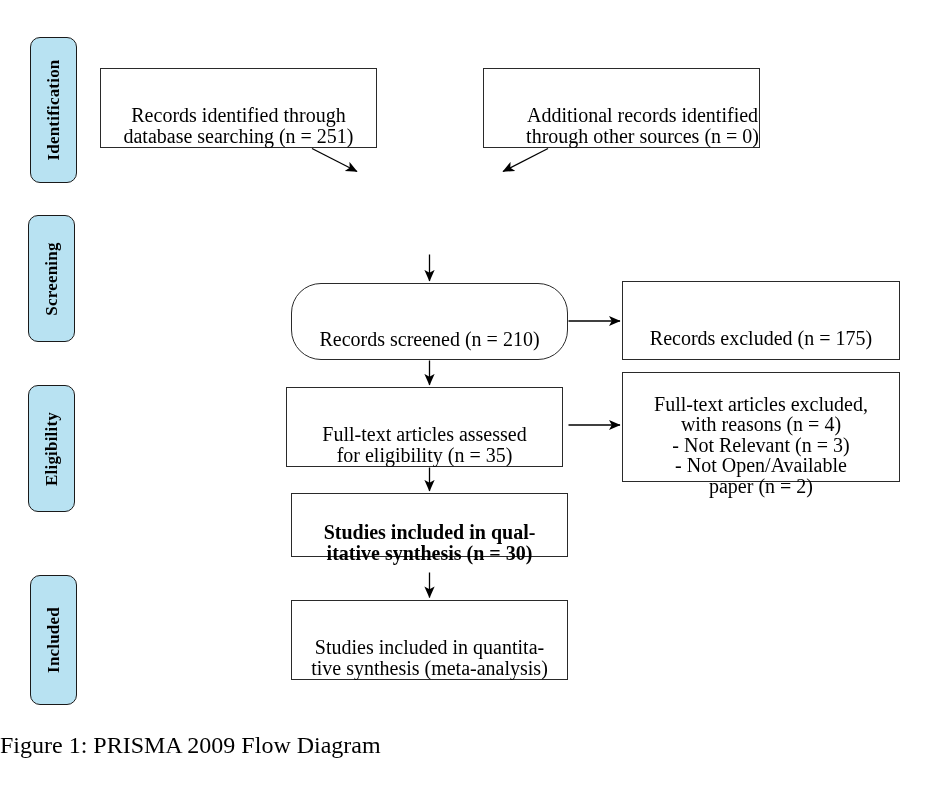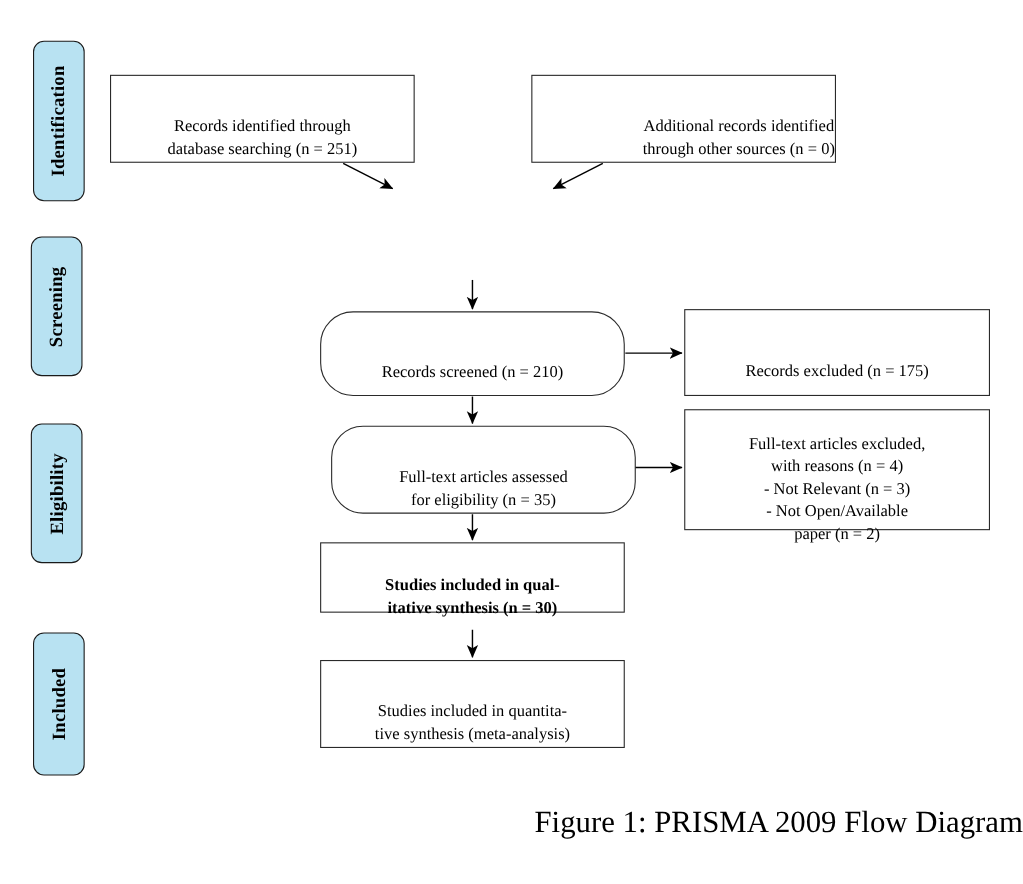--- a/index.html
+++ b/index.html
@@ -44,34 +44,34 @@
     background: #ffffff;
     border: 1.4px solid #2a2a2a;
     box-sizing: border-box;
     display: flex;
     align-items: center;
     justify-content: center;
     text-align: center;
   }
   .node span {
     white-space: pre-line;
-    font-size: 15px;
+    font-size: 20px;
     line-height: 21px;
     margin-top: 36px;
   }
   .node.tight span {
     line-height: 20.5px;
   }
   .caption {
     position: absolute;
     left: 0;
     top: 732px;
     width: 930px;
-    text-align: right;
-    font-size: 28px;
+    text-align: left;
+    font-size: 24px;
   }
 </style>
 </head>
 <body>
 
 <div class="page">
 
   <svg class="arrows" viewBox="0 0 930 804" xmlns="http://www.w3.org/2000/svg">
     <defs>
       <marker id="ah" viewBox="0 0 10 10" refX="9.5" refY="5" markerWidth="9" markerHeight="9" orient="auto-start-reverse">
@@ -115,21 +115,21 @@
 
 
   <div class="node" style="left:291px; top:283px; width:277px; height:77px;border-radius:30px;">
     <span>Records screened (n = 210)</span>
   </div>
 
   <div class="node" style="left:622px; top:281px; width:278px; height:79px;">
     <span>Records excluded (n = 175)</span>
   </div>
 
-  <div class="node" style="left:301px; top:387px; width:277px; height:80px;border-radius:29px;">
+  <div class="node" style="left:286px; top:387px; width:277px; height:80px;">
     <span>Full-text articles assessed
 for eligibility (n = 35)</span>
   </div>
 
   <div class="node tight" style="left:622px; top:372px; width:278px; height:110px;align-items:center;">
     <span>Full-text articles excluded,
 with reasons (n = 4)
 - Not Relevant (n = 3)
 - Not Open/Available
 paper (n = 2)</span>

